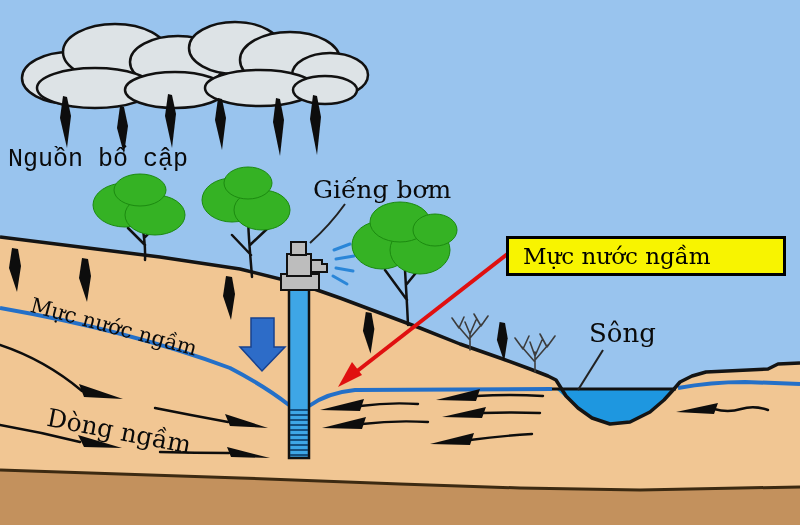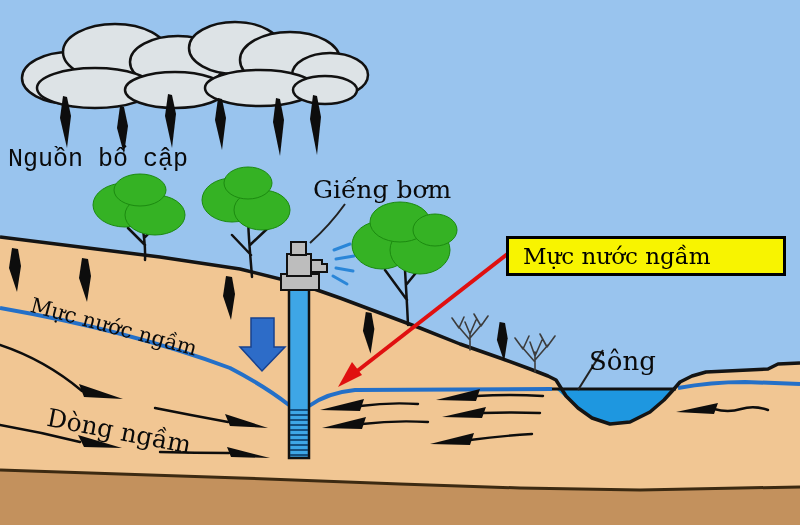--- a/index.html
+++ b/index.html
@@ -5,21 +5,21 @@
   html,body{margin:0;padding:0;}
   #stage{
     position:relative; width:800px; height:525px; overflow:hidden;
     background:var(--sky,#99c4ee);
     font-family:"DejaVu Serif","Liberation Serif",serif;
   }
   #stage svg{position:absolute;left:0;top:0;}
   .lbl{position:absolute;color:#0a0a0a;line-height:1.1;white-space:nowrap;}
   .lbl-recharge{left:8px;top:146px;font-size:25px;font-family:Liberation Mono, monospace;}
   .lbl-well{left:313px;top:176px;font-size:25px;}
-  .lbl-river{left:589px;top:319px;font-size:26px;margin-top:28px;}
+  .lbl-river{left:589px;top:319px;font-size:26px;}
   .lbl-wt-left{left:34px;top:294px;font-size:21px;transform:rotate(15deg);transform-origin:0 0;}
   .lbl-flow{left:50px;top:404px;font-size:25px;transform:rotate(11deg);transform-origin:0 0;}
   .callout{
     position:absolute;left:506px;top:236px;width:280px;height:40px;box-sizing:border-box;
     background:var(--callout_bg,#f8f400);border:3px solid #000;
     display:flex;align-items:center;padding-left:14px;font-size:23px;color:#000;
   }
   
   .sky{fill:var(--sky)}
   .ground{fill:var(--ground)}

